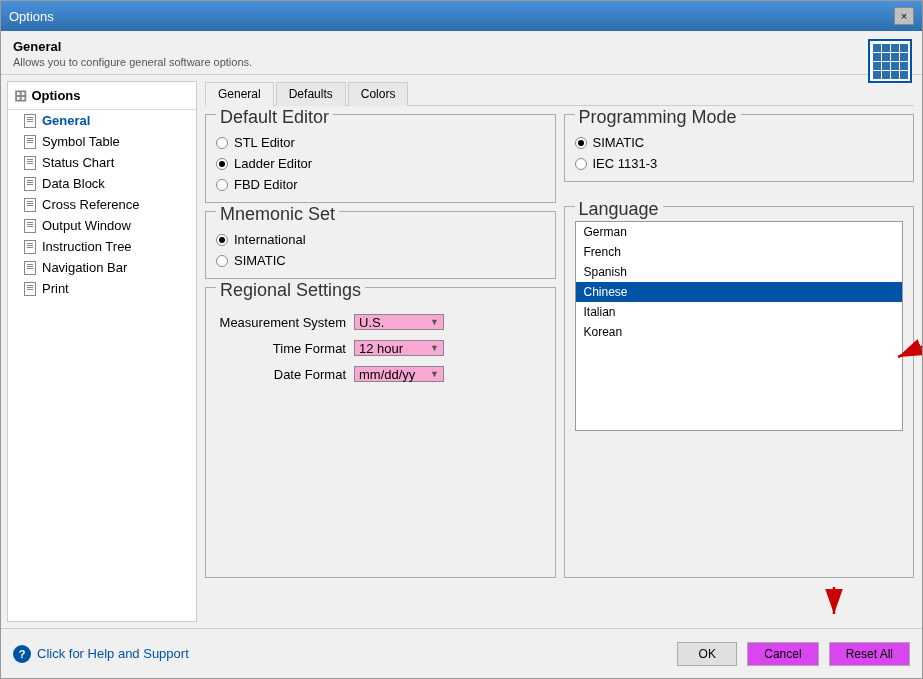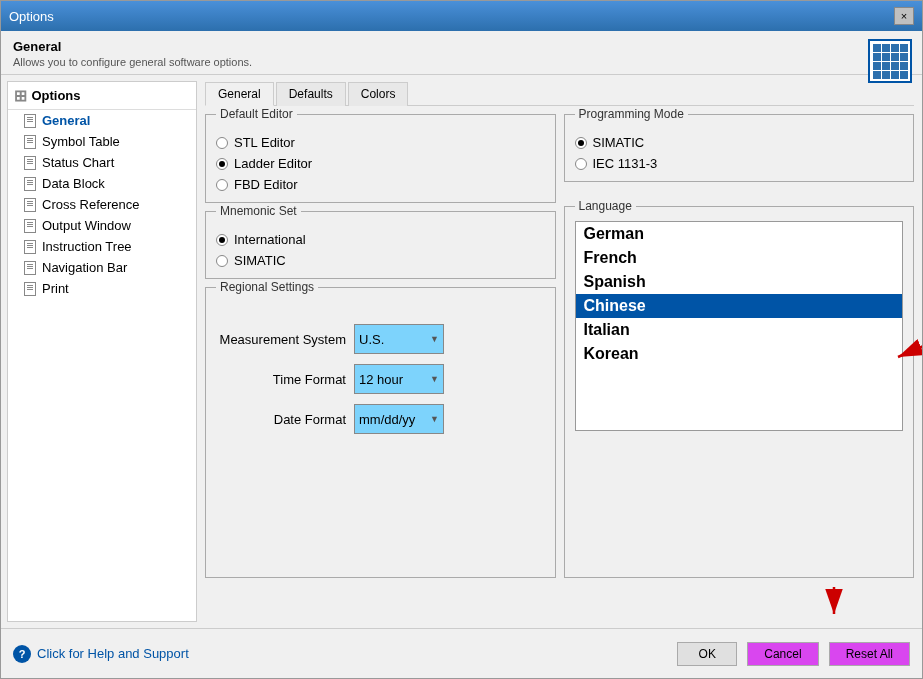--- a/index.html
+++ b/index.html
@@ -26,37 +26,37 @@
 
     .content-area { flex: 1; padding: 6px 8px; display: flex; flex-direction: column; }
 
     .tabs { display: flex; border-bottom: 1px solid #ccc; margin-bottom: 8px; }
     .tab { padding: 4px 12px; border: 1px solid #ccc; border-bottom: none; background: #e8e8e8; cursor: pointer; font-size: 12px; margin-right: 2px; position: relative; top: 1px; }
     .tab.active { background: #f0f0f0; border-bottom: 1px solid #f0f0f0; z-index: 1; }
 
     .panels-row { display: flex; gap: 8px; flex: 1; }
 
     .panel { border: 1px solid #aaa; padding: 10px; position: relative; background: #f0f0f0; }
-    .panel-legend { position: absolute; top: -8px; left: 10px; background: #f0f0f0; padding: 0 4px; font-size: 12px; color: #333; }
+    .panel-legend { position: absolute; top: -8px; left: 10px; background: #f0f0f0; padding: 0 4px; font-size: 18px; color: #333; }
 
     .left-panels { display: flex; flex-direction: column; gap: 8px; flex: 1; }
     .right-panels { display: flex; flex-direction: column; gap: 24px; flex: 1; }
 
     .radio-group { display: flex; flex-direction: column; gap: 6px; margin-top: 6px; }
     .radio-item { display: flex; align-items: center; gap: 6px; font-size: 12px; cursor: pointer; }
     .radio-circle { width: 12px; height: 12px; border: 1px solid #888; border-radius: 50%; background: white; display: flex; align-items: center; justify-content: center; flex-shrink: 0; }
     .radio-circle.selected::after { content: ''; width: 6px; height: 6px; background: #000; border-radius: 50%; display: block; }
 
     .form-row { display: flex; align-items: center; margin-bottom: 10px; font-size: 12px; }
     .form-label { text-align: right; margin-right: 8px; min-width: 130px; }
-    .form-select { border: 1px solid #888; background: #7dd3fc; padding: 2px 4px; font-size: 12px; cursor: pointer; height: 30px; display: flex; align-items: center; justify-content: space-between; position: relative; min-width: 90px; }
+    .form-select { border: 1px solid #888; background: #f9a8d4; padding: 2px 4px; font-size: 12px; cursor: pointer; height: 16px; display: flex; align-items: center; justify-content: space-between; position: relative; min-width: 90px; }
     .select-arrow { font-size: 9px; color: #555; }
 
     .language-list { border: 1px solid #999; background: white; overflow-y: auto; height: 210px; }
-    .lang-item { padding: 3px 8px; font-size: 16px; cursor: pointer; font-weight: bold; }
+    .lang-item { padding: 3px 8px; font-size: 12px; cursor: pointer; }
     .lang-item.selected { background: #0054a6; color: white; }
 
     .footer { height: 50px; background: #f0f0f0; border-top: 1px solid #ccc; display: flex; align-items: center; justify-content: space-between; padding: 0 12px; }
     .footer-left { display: flex; align-items: center; gap: 6px; font-size: 12px; color: #0054a6; }
     .help-icon { width: 18px; height: 18px; background: #0054a6; border-radius: 50%; color: white; display: flex; align-items: center; justify-content: center; font-size: 11px; font-weight: bold; }
     .footer-right { display: flex; gap: 10px; }
     .footer-btn { padding: 4px 16px; background: #d946ef; border: 1px solid #aaa; cursor: pointer; font-size: 12px; min-width: 60px; text-align: center; }
 
     .top-right-icon { position: absolute; right: 10px; top: 8px; width: 44px; height: 44px; border: 2px solid #0054a6; background: white; display: flex; align-items: center; justify-content: center; }
 
@@ -184,21 +184,21 @@
               </label>
               <label class="radio-item">
                 <div class="radio-circle"></div>
                 <span>SIMATIC</span>
               </label>
             </div>
           </div>
 
           <div class="panel" style="padding-top:14px; flex:1;">
             <span class="panel-legend">Regional Settings</span>
-            <div style="margin-top:22px;">
+            <div style="margin-top:12px;">
               <div class="form-row">
                 <span class="form-label">Measurement System</span>
                 <div class="form-select" style="width:90px;">
                   <span>U.S.</span>
                   <span class="select-arrow">▼</span>
                 </div>
               </div>
               <div class="form-row">
                 <span class="form-label">Time Format</span>
                 <div class="form-select" style="width:90px;">

